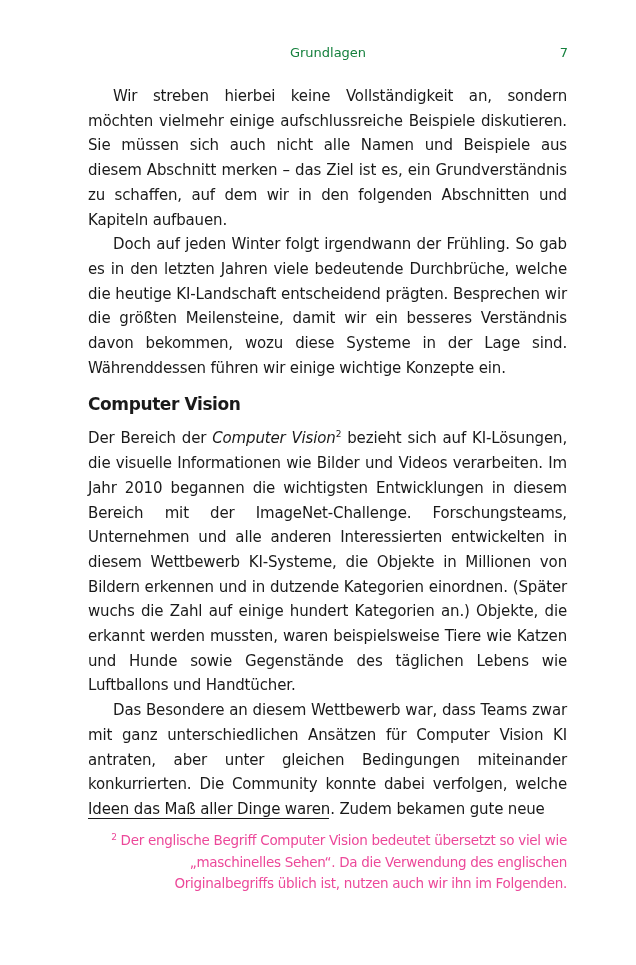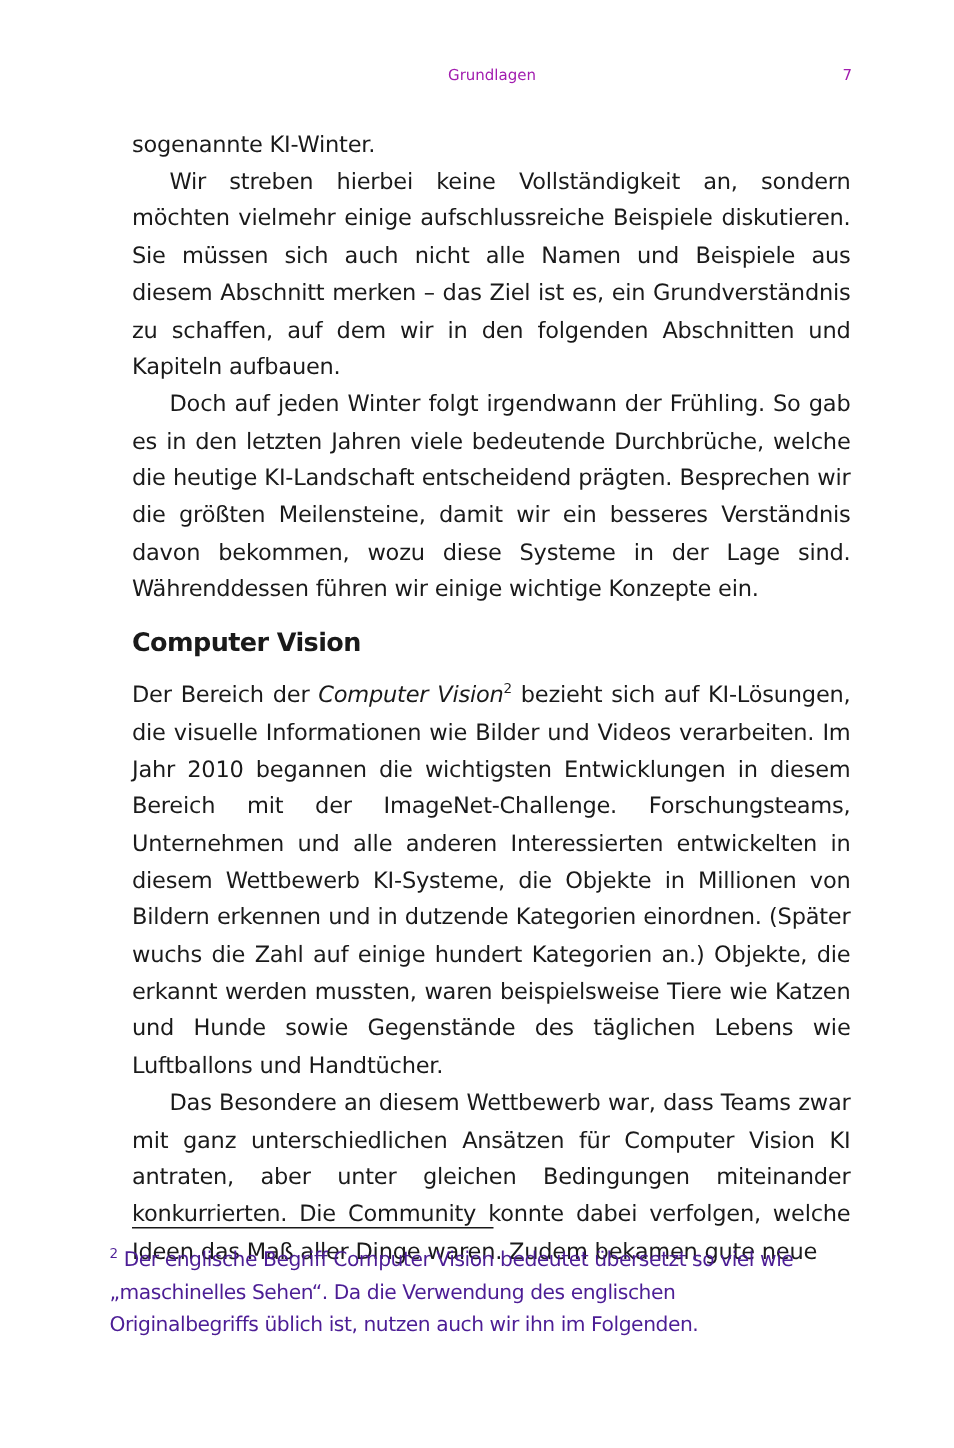--- a/index.html
+++ b/index.html
@@ -1,37 +1,36 @@
 <!DOCTYPE html>
 <html><head>
   <meta charset="utf-8">
   <style>
     html, body { margin:0; padding:0; background:#ffffff; }
     body { width:636px; height:965px; position:relative; overflow:hidden; color:#1a1a1a; font-family:"DejaVu Sans", sans-serif; }
-    .header { position:absolute; top:45px; left:88px; width:480px; height:22px; font-size:10px; color:#a21caf; }
+    .header { position:absolute; top:45px; left:88px; width:480px; height:22px; font-size:13px; color:#15803d; }
     .header .title { position:absolute; left:0; right:0; text-align:center; }
     .header .pagenum { position:absolute; right:0; }
     .body { position:absolute; top:84px; left:88px; width:479px; font-size:15px; line-height:24.7px; text-align:justify; letter-spacing:-0.15px; }
     .body p { margin:0; }
     .body p.indent { text-indent:25px; }
     .heading { font-weight:bold; font-size:17px; margin:12px 0 10px 0; letter-spacing:-0.4px; line-height:24px; }
     sup { font-size:9px; vertical-align:super; line-height:0; }
     .rule { position:absolute; top:818px; left:88px; width:241px; height:1px; background:#1a1a1a; }
-    .footnote { position:absolute; top:830px; left:73px; width:479px; font-size:13.5px; line-height:21.5px; letter-spacing:-0.3px; color:#4c1d95; }
+    .footnote { position:absolute; top:830px; left:88px; width:479px; font-size:13.5px; line-height:21.5px; letter-spacing:-0.3px; color:#ec4899;text-align:right; }
   </style>
 </head>
 <body>
 
 <div class="header">
   <span class="title">Grundlagen</span>
   <span class="pagenum">7</span>
 </div>
 
 <div class="body">
-  <p>sogenannte KI-Winter.</p>
   <p class="indent">Wir streben hierbei keine Vollständigkeit an, sondern möchten vielmehr einige aufschlussreiche Beispiele diskutieren. Sie müssen sich auch nicht alle Namen und Beispiele aus diesem Abschnitt merken – das Ziel ist es, ein Grundverständnis zu schaffen, auf dem wir in den folgenden Abschnitten und Kapiteln aufbauen.</p>
   <p class="indent">Doch auf jeden Winter folgt irgendwann der Frühling. So gab es in den letzten Jahren viele bedeutende Durchbrüche, welche die heutige KI-Landschaft entscheidend prägten. Besprechen wir die größten Meilensteine, damit wir ein besseres Verständnis davon bekommen, wozu diese Systeme in der Lage sind. Währenddessen führen wir einige wichtige Konzepte ein.</p>
 
   <div class="heading">Computer Vision</div>
 
   <p><span>Der Bereich der </span><em>Computer Vision</em><sup>2</sup><span> bezieht sich auf KI-Lösungen, die visuelle Informationen wie Bilder und Videos verarbeiten. Im Jahr 2010 begannen die wichtigsten Entwicklungen in diesem Bereich mit der ImageNet-Challenge. Forschungsteams, Unternehmen und alle anderen Interessierten entwickelten in diesem Wettbewerb KI-Systeme, die Objekte in Millionen von Bildern erkennen und in dutzende Kategorien einordnen. (Später wuchs die Zahl auf einige hundert Kategorien an.) Objekte, die erkannt werden mussten, waren beispielsweise Tiere wie Katzen und Hunde sowie Gegenstände des täglichen Lebens wie Luftballons und Handtücher.</span></p>
   <p class="indent">Das Besondere an diesem Wettbewerb war, dass Teams zwar mit ganz unterschiedlichen Ansätzen für Computer Vision KI antraten, aber unter gleichen Bedingungen miteinander konkurrierten. Die Community konnte dabei verfolgen, welche Ideen das Maß aller Dinge waren. Zudem bekamen gute neue</p>
 </div>
 
 <div class="rule"></div>

